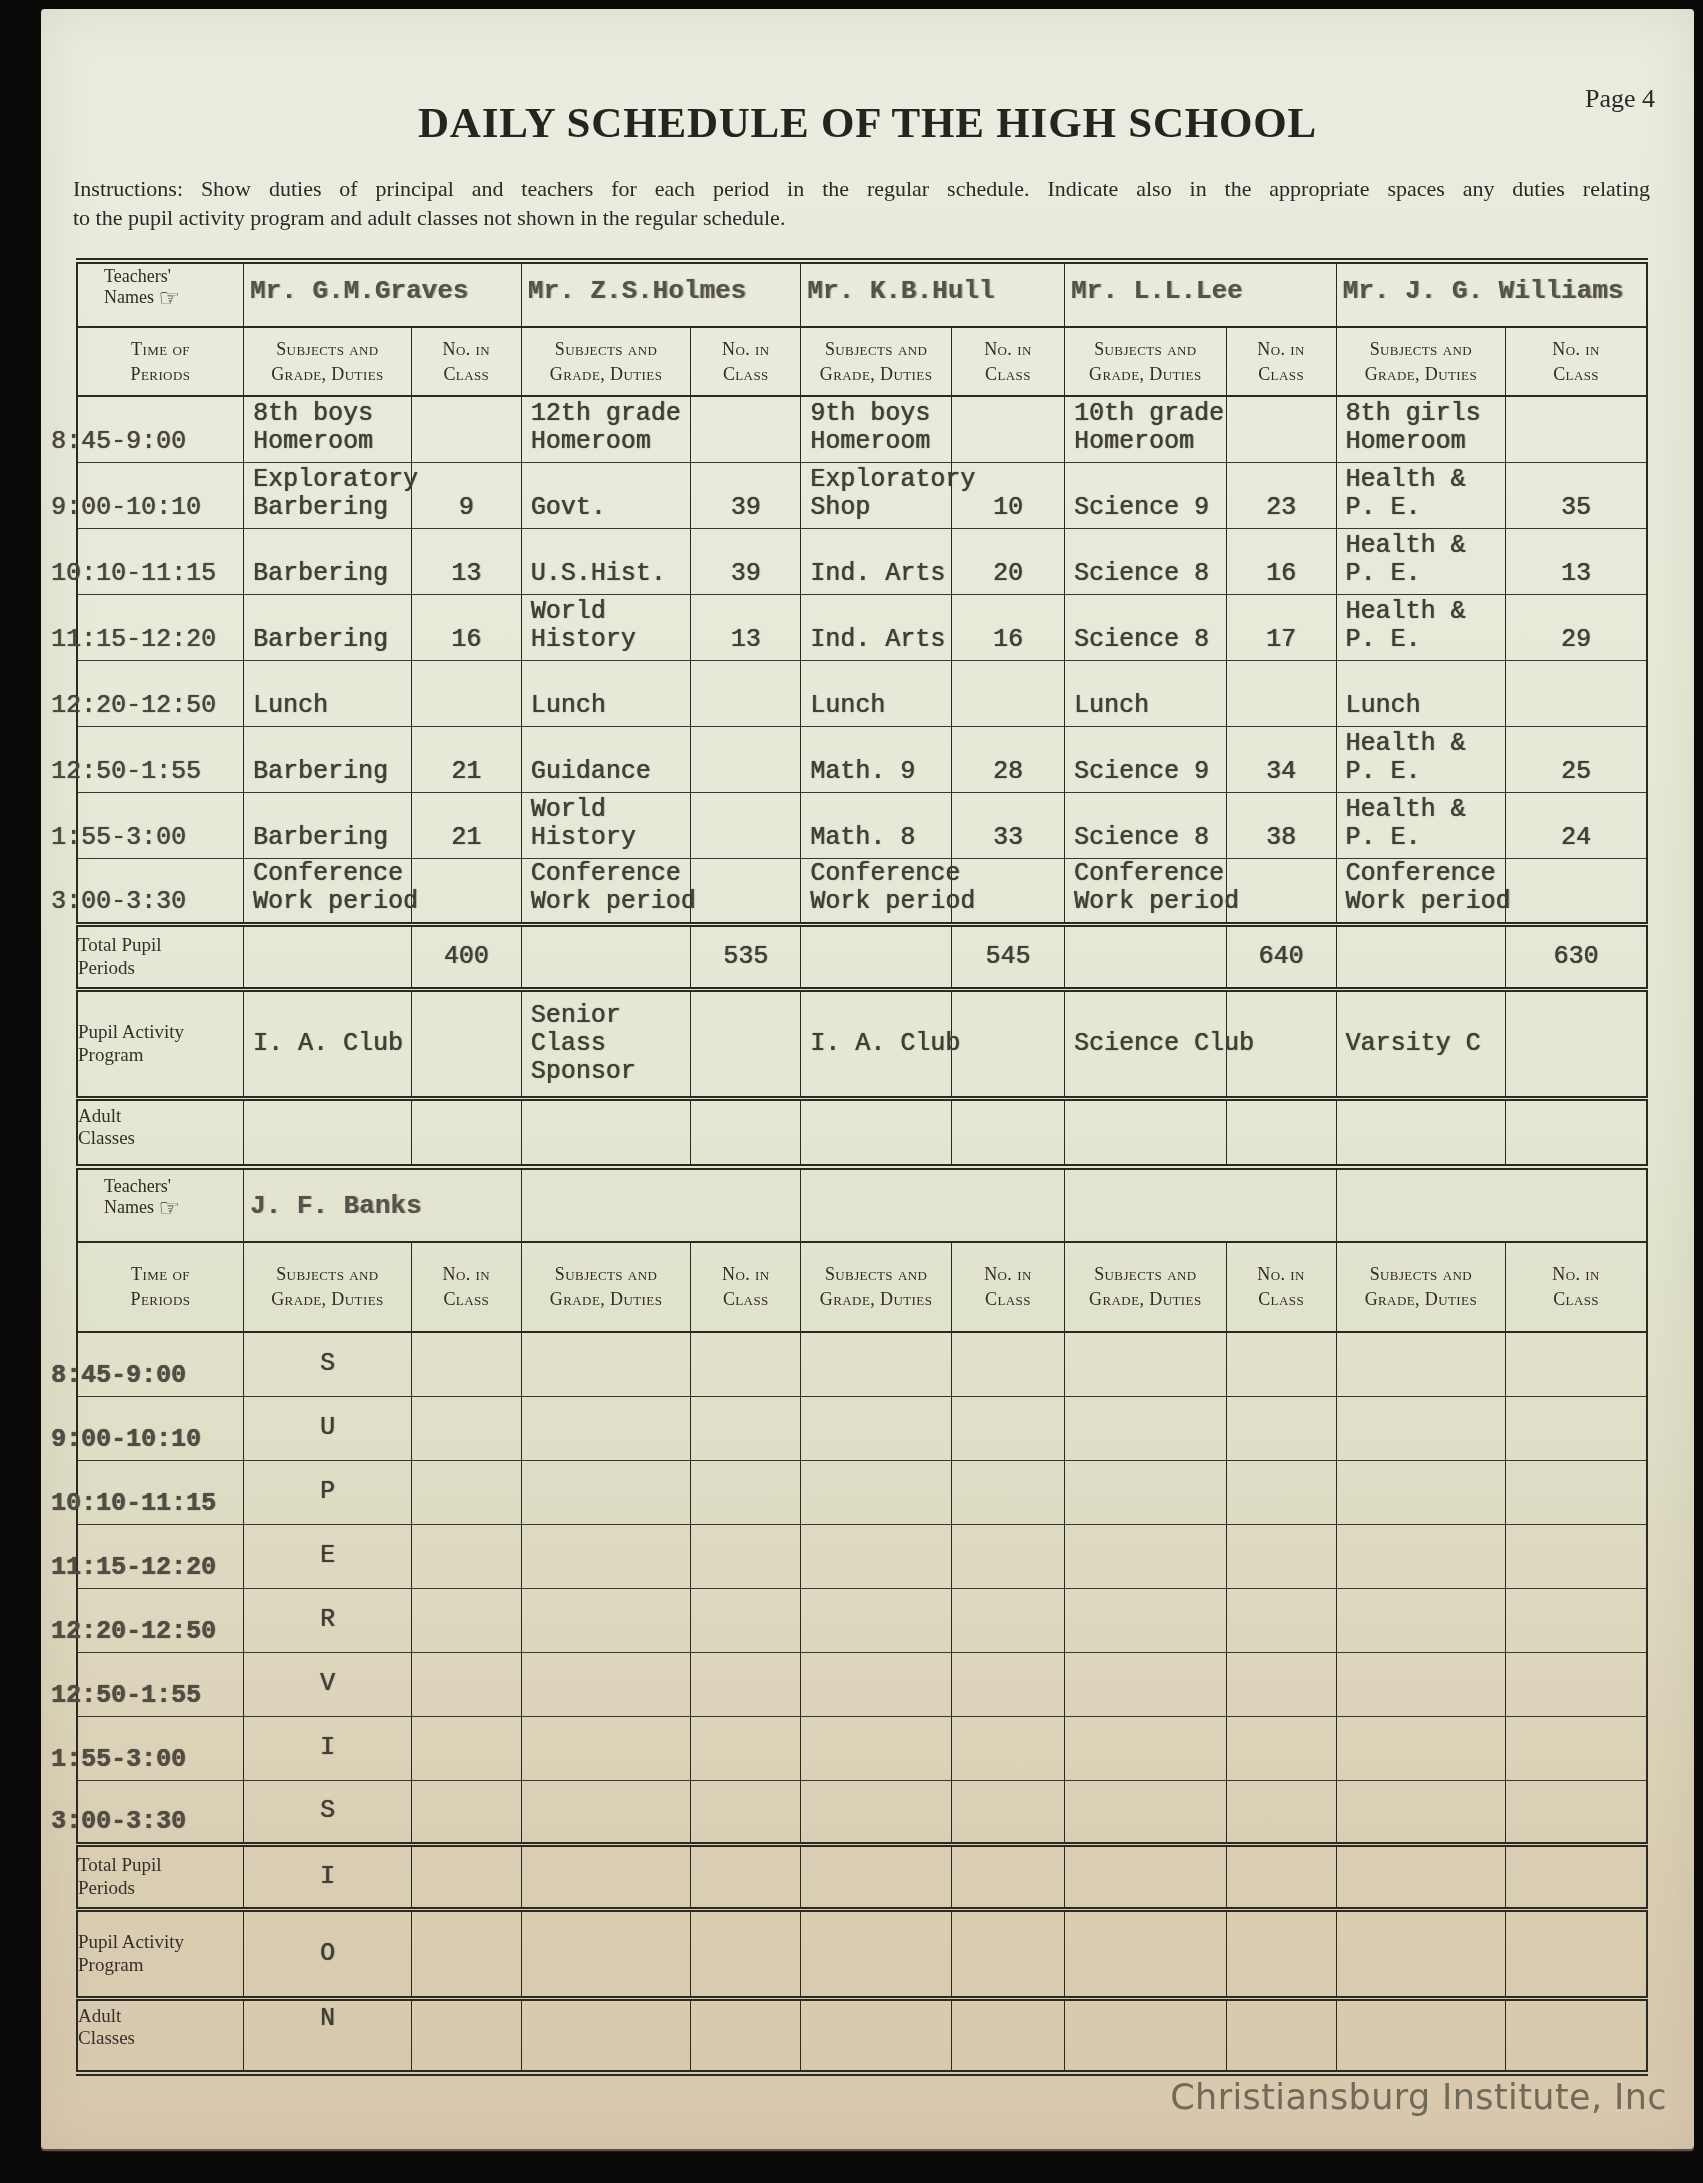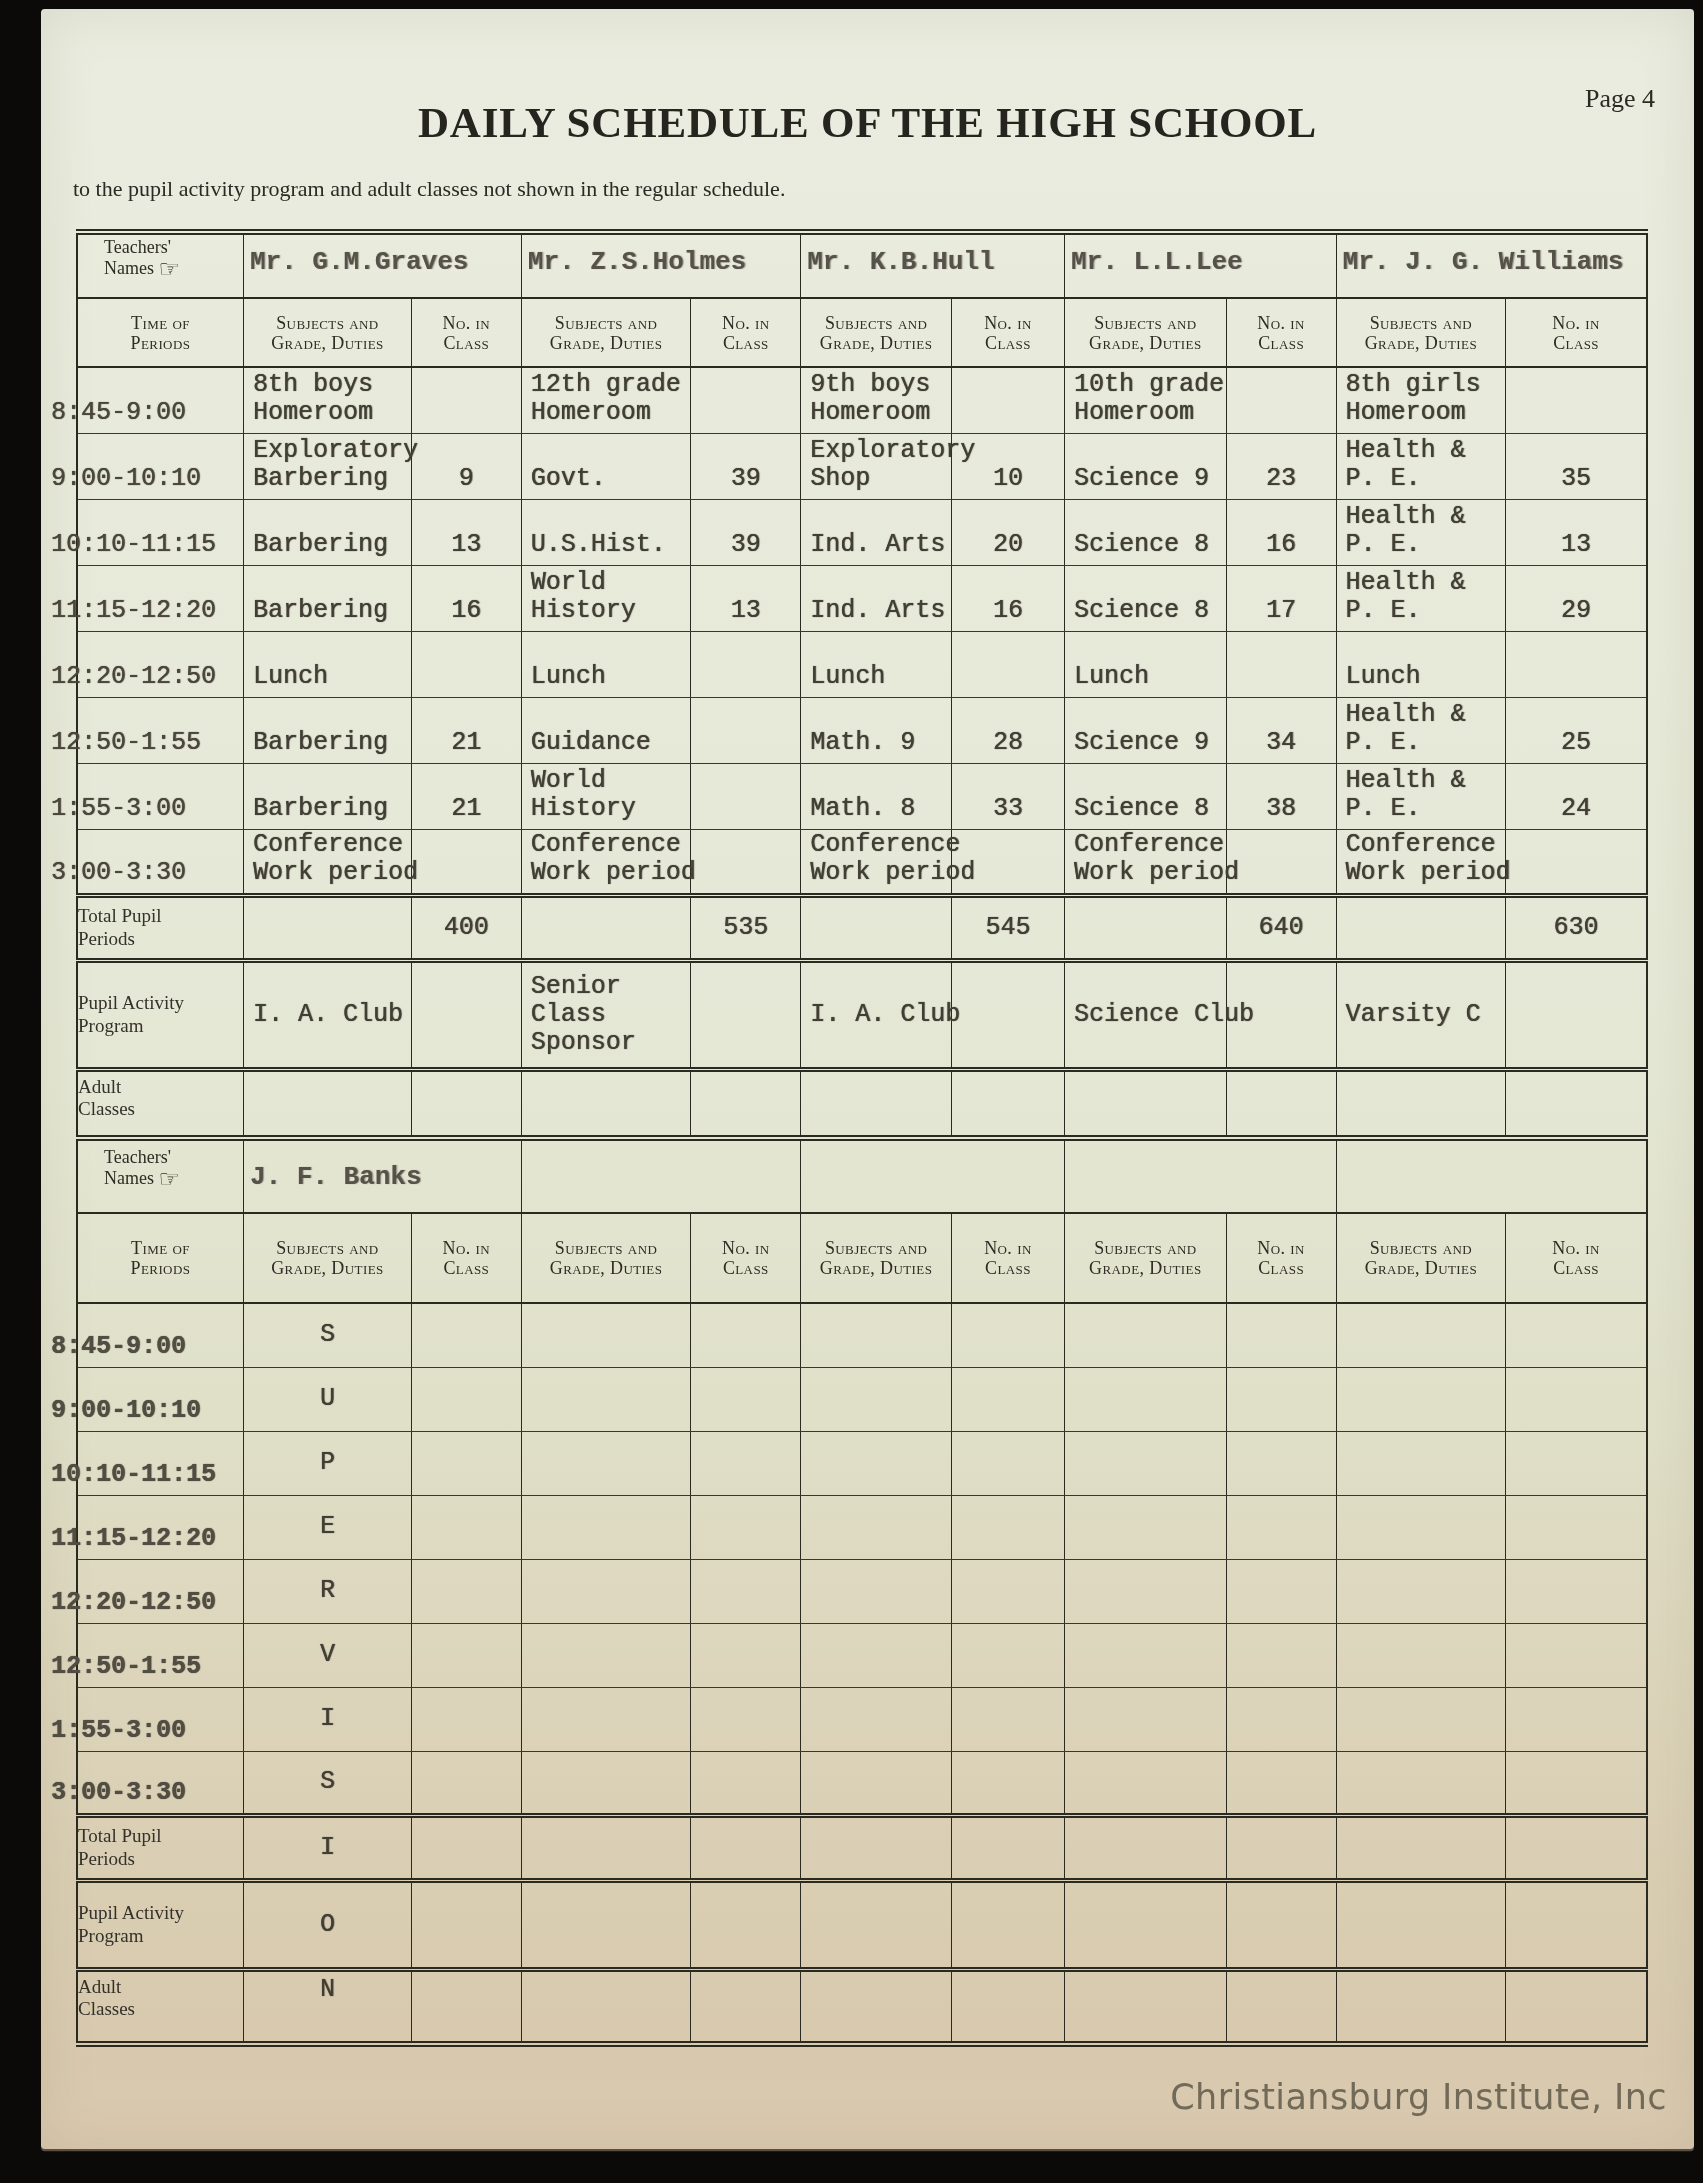--- a/index.html
+++ b/index.html
@@ -86,37 +86,38 @@
   .names-label-cell .nl{font-size:18px;line-height:21px;color:#2e2c25;}
   .hand{font-size:24px;vertical-align:-3px;}
   .teacher-cell{vertical-align:bottom;padding:0 0 20px 6px;overflow:visible;}
   .teacher-cell .tname{
     font-family:"Liberation Mono","DejaVu Sans Mono",monospace;
     font-size:26px;font-weight:bold;color:#56524a;white-space:nowrap;
     filter:blur(0.3px);text-shadow:1.1px 0.4px 1.1px rgba(70,66,58,.5);
   }
   .hdr{vertical-align:middle;text-align:center;padding:0;}
   .hdr div{
-    font-variant:small-caps;font-size:18px;line-height:20px;
+    font-variant:small-caps;font-size:18px;line-height:25px;
     color:#2e2c25;white-space:pre-line;letter-spacing:0.4px;
   }
 
   .watermark{
     position:absolute;top:2068px;right:27px;
     font-family:"DejaVu Sans","Liberation Sans",sans-serif;
     font-size:35px;color:rgba(92,86,70,.82);letter-spacing:0.4px;
   }
 </style>
 </head>
 <body>
 
 <div id="paper">
   <div class="page-number">Page 4</div>
   <h1 class="title">DAILY SCHEDULE OF THE HIGH SCHOOL</h1>
   <div class="instructions">
+    <div class="l1">Instructions:  Show duties of principal and teachers for each period in the regular schedule.  Indicate also in the appropriate spaces any duties relating</div>
     <div class="l2">to the pupil activity program and adult classes not shown in the regular schedule.</div>
   </div>
 
   <table class="sched t1" id="table1">
     <colgroup>
       <col class="c-time">
         <col class="c-s1">
         <col class="c-n1">
         <col class="c-s2">
         <col class="c-n2">

